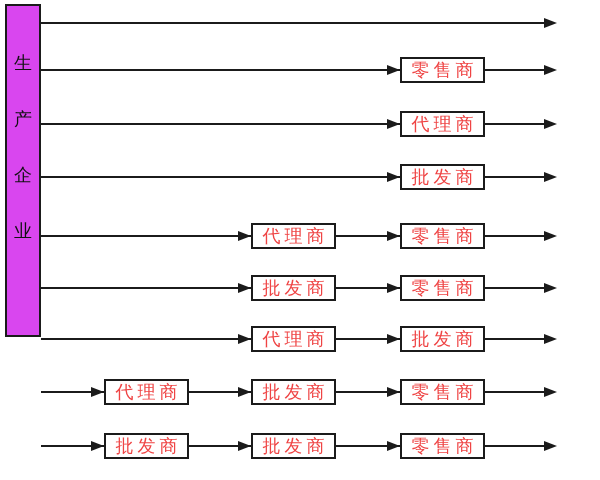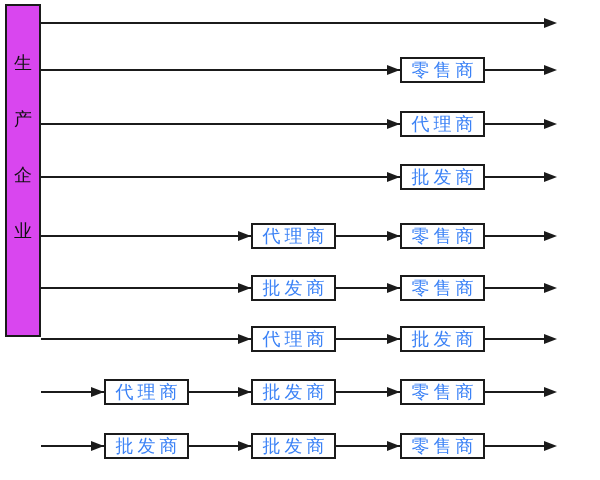--- a/index.html
+++ b/index.html
@@ -67,21 +67,21 @@
     position: absolute;
     width: 85px;
     height: 26px;
     border: 2px solid var(--line, #1b1b1b);
     background: #ffffff;
     box-sizing: border-box;
     display: flex;
     align-items: center;
     justify-content: center;
     font-size: 18px;
-    color: #3b82f6;
+    color: #ef4444;
     z-index: 2;
   }
   .node span {
     letter-spacing: 4px;
     margin-right: -4px;
     white-space: nowrap;
   }
 </style>
 </head>
 <body>

